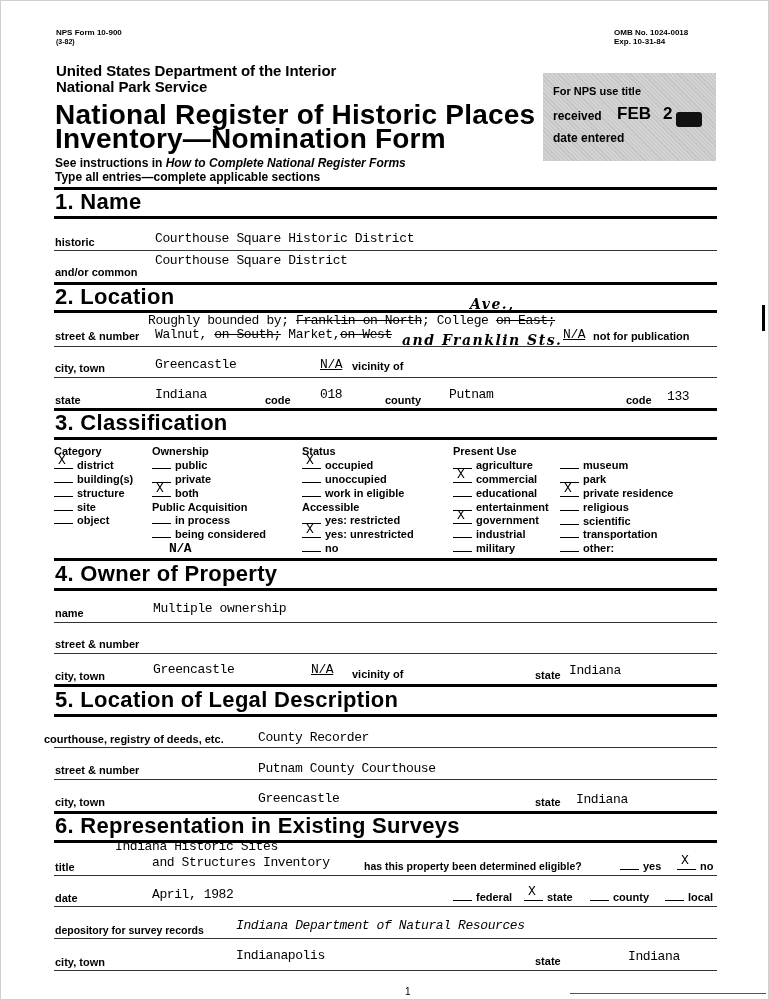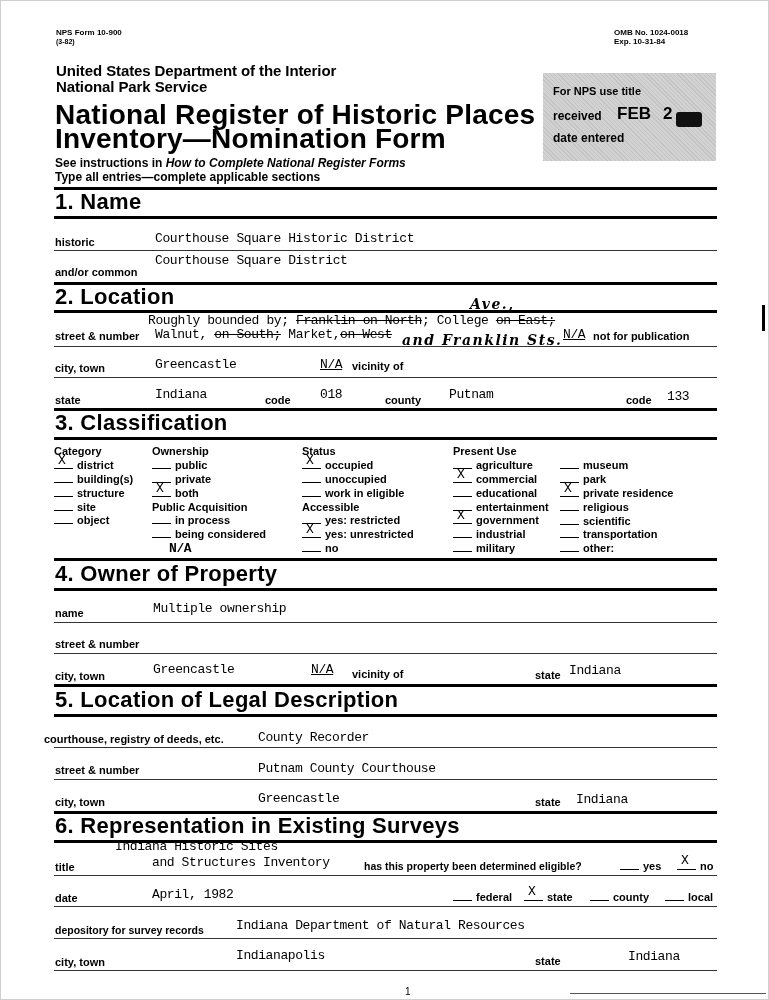--- a/index.html
+++ b/index.html
@@ -209,21 +209,21 @@
 
 <div class="abs lbl" style="left:55px;top:892px;">date</div>
 <div class="abs typed" style="left:152px;top:888px;">April, 1982</div>
 <div class="abs lbl" style="left:453px;top:891px;"><span class="blank"><span class="mark"></span></span><span>federal</span></div>
 <div class="abs lbl" style="left:524px;top:891px;"><span class="blank"><span class="mark">X</span></span><span>state</span></div>
 <div class="abs lbl" style="left:590px;top:891px;"><span class="blank"><span class="mark"></span></span><span>county</span></div>
 <div class="abs lbl" style="left:665px;top:891px;"><span class="blank"><span class="mark"></span></span><span>local</span></div>
 <div class="rule-thin" style="top:906px;"></div>
 
 <div class="abs lbl-sm" style="left:55px;top:924px;">depository for survey records</div>
-<div class="abs typed" style="left:236px;top:919px;">Indiana Department of Natural Resources</div>
+<div class="abs typed" style="left:236px;top:919px;font-style:italic;">Indiana Department of Natural Resources</div>
 <div class="rule-thin" style="top:938px;"></div>
 <div class="abs lbl" style="left:55px;top:956px;">city, town</div>
 <div class="abs typed" style="left:236px;top:949px;">Indianapolis</div>
 <div class="abs lbl" style="left:535px;top:955px;">state</div>
 <div class="abs typed" style="left:628px;top:950px;">Indiana</div>
 <div class="rule-thin" style="top:970px;"></div>
 
 <div class="abs" style="left:405px;top:986px;font-size:10px;">1</div>
 <div class="abs" style="left:570px;top:993px;width:196px;height:1px;background:#555;"></div>
 

